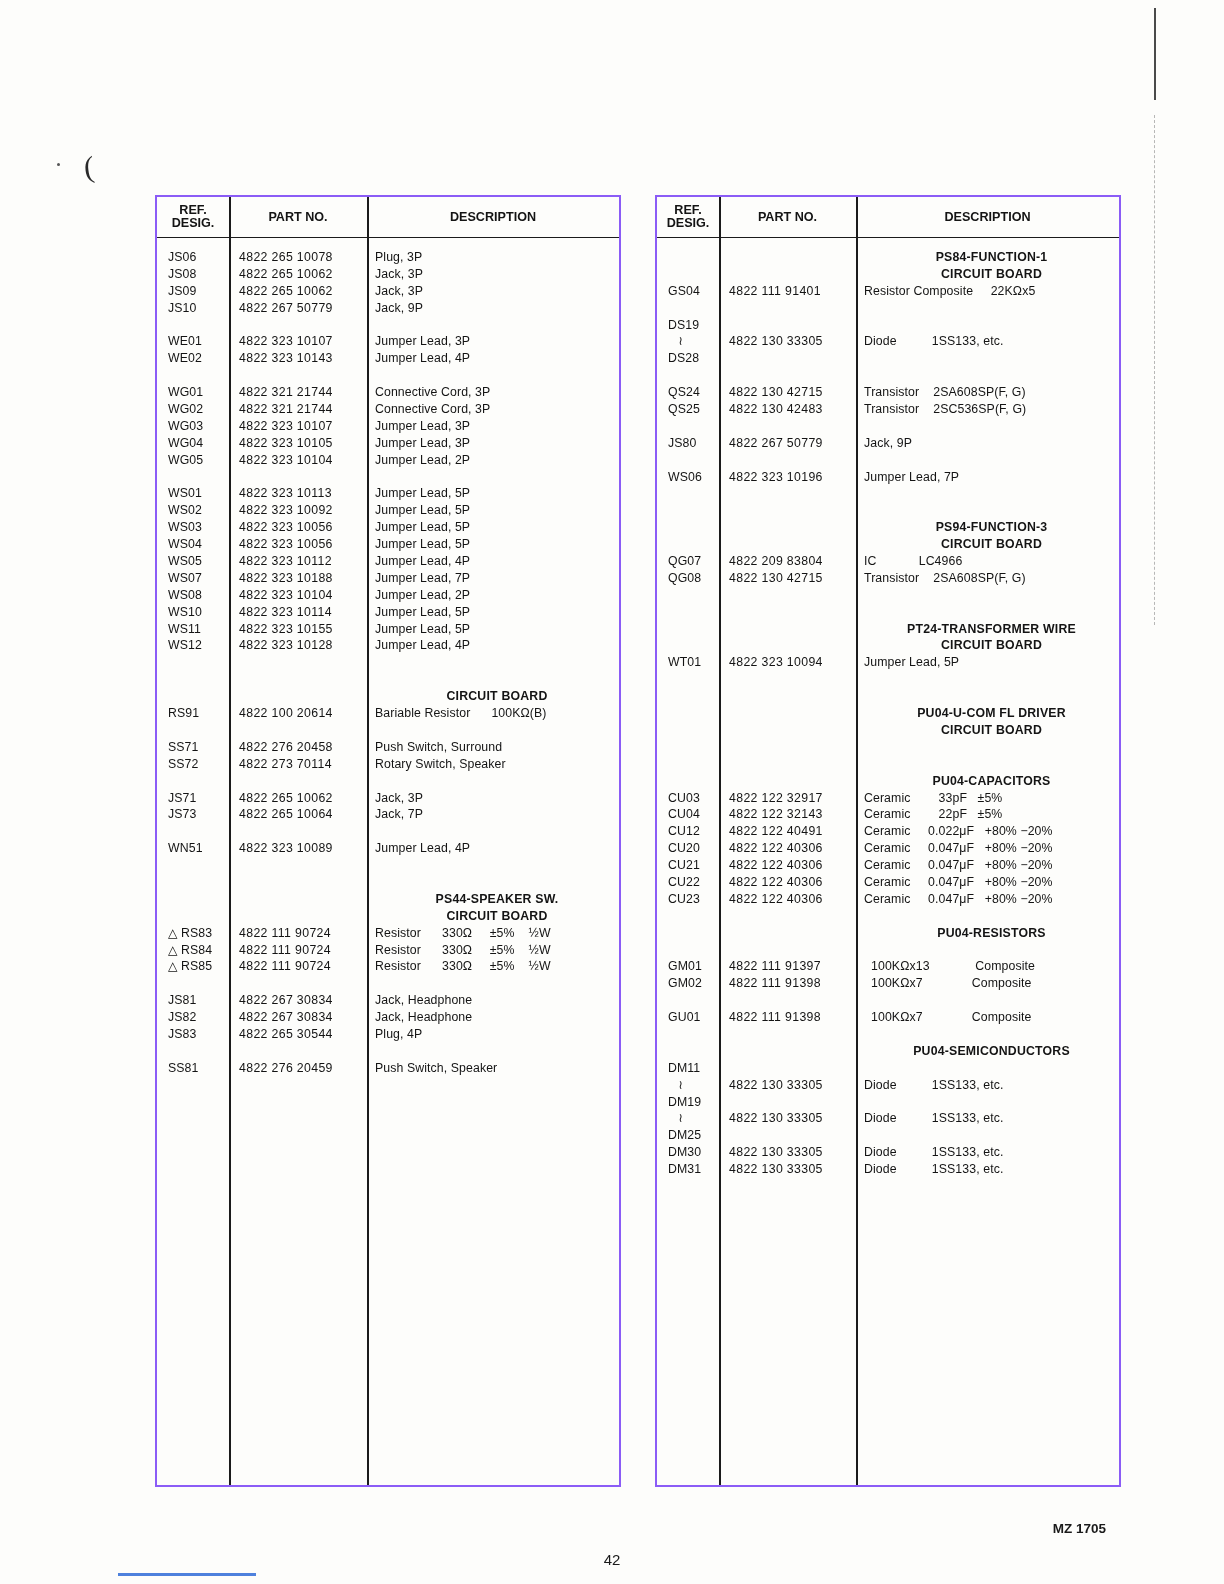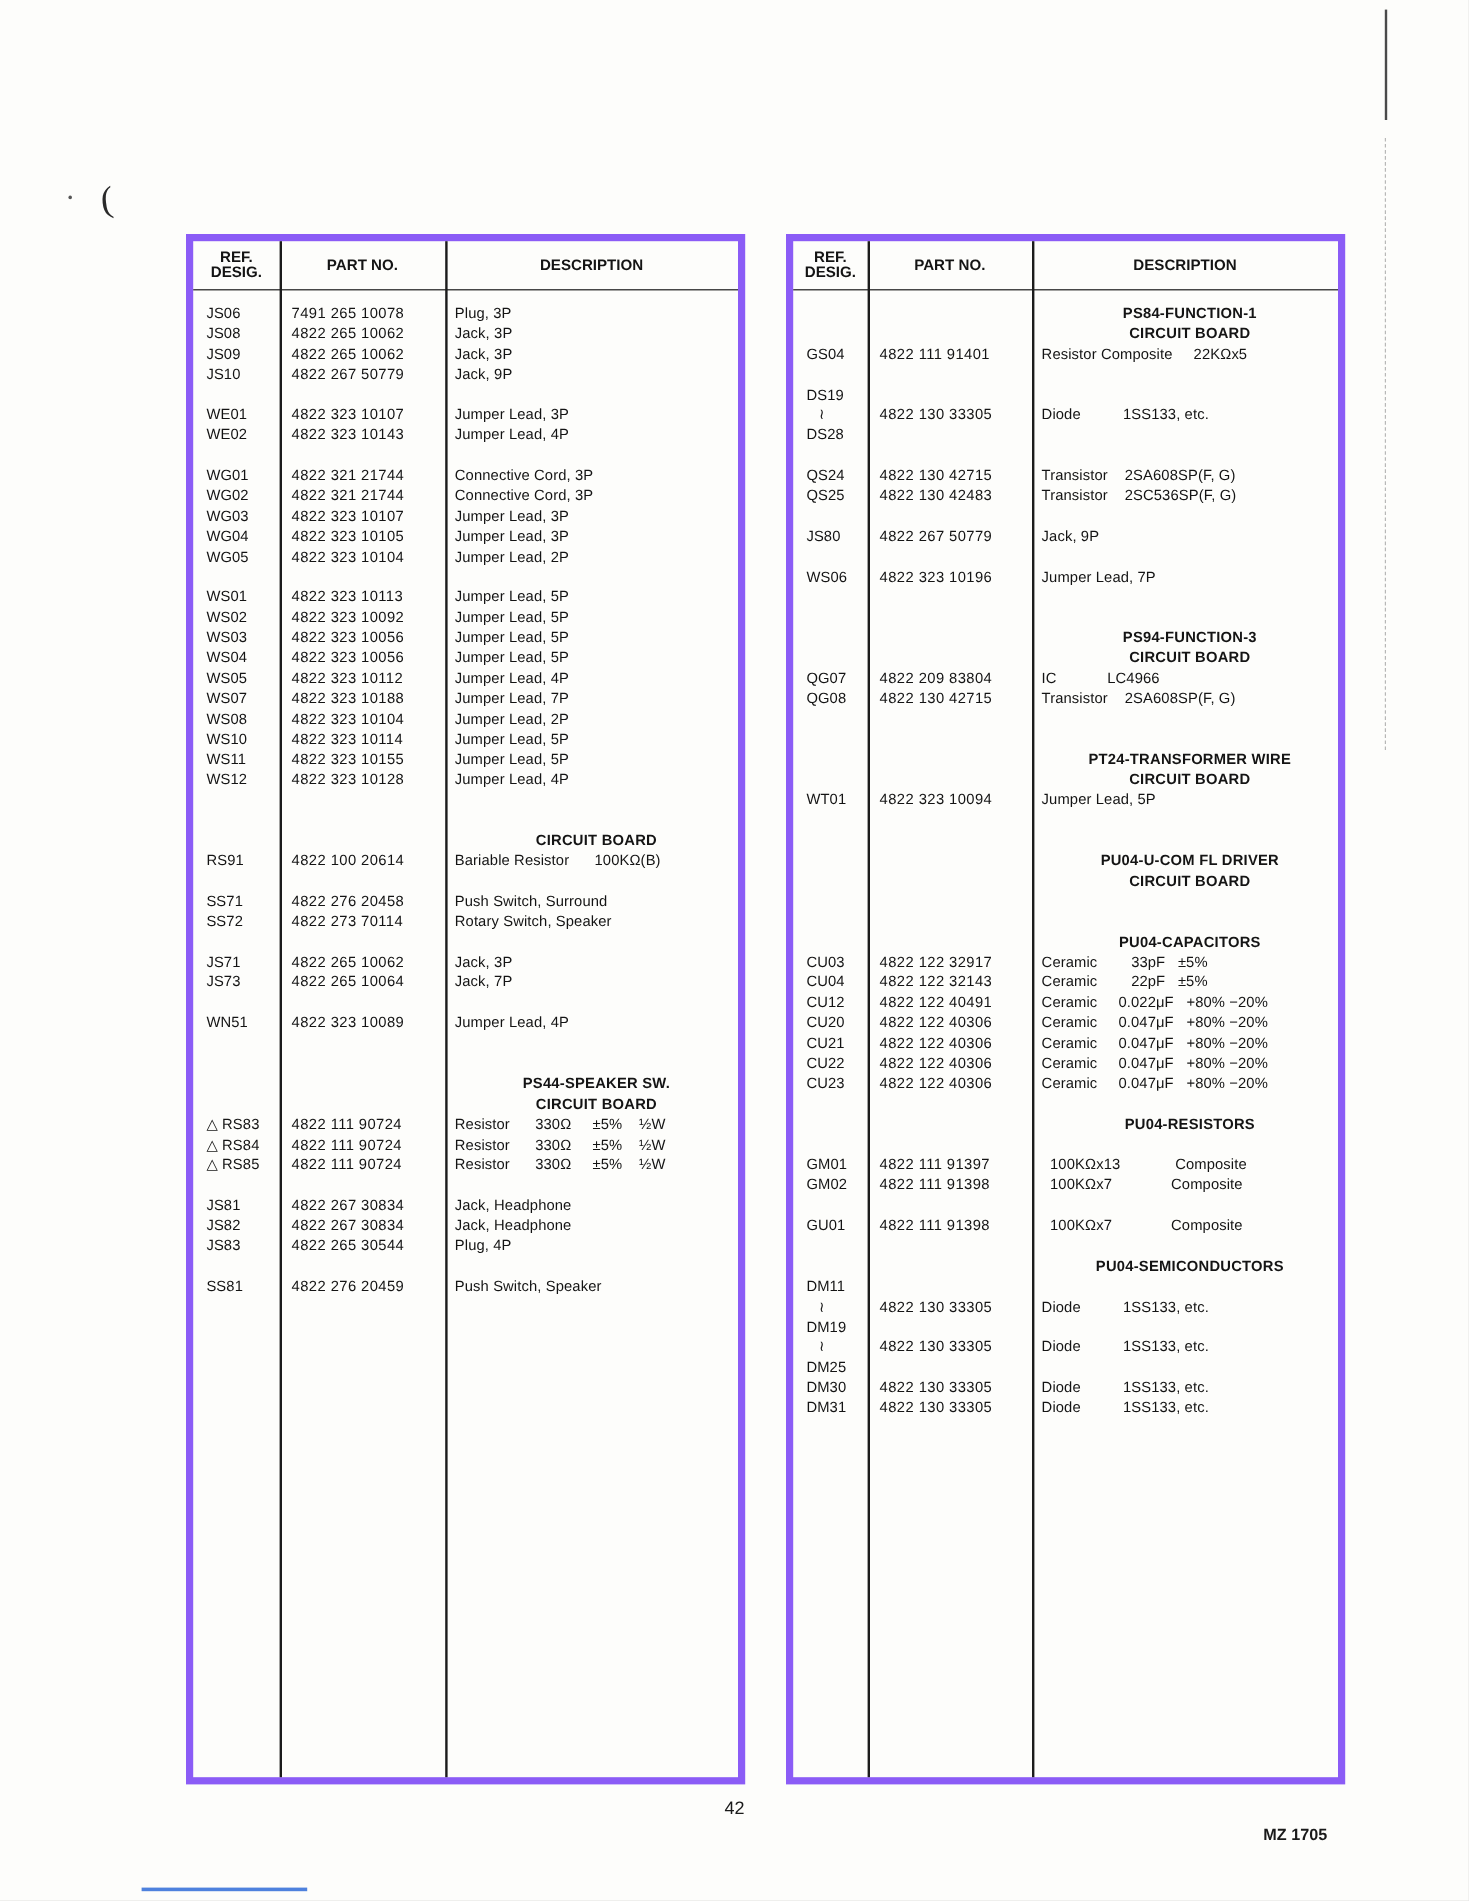--- a/index.html
+++ b/index.html
@@ -4,21 +4,21 @@
 <style>
   html,body{margin:0;padding:0;background:#d9d9d9;}
   .page{
     position:relative;width:1224px;height:1584px;margin:0 auto;
     background:#fdfdfb;color:#141414;
     font-family:"Liberation Sans","DejaVu Sans",sans-serif;
     overflow:hidden;
   }
   .ptable{
     position:absolute;top:195px;width:466px;height:1292px;
-    border:6px solid #8b5cf6;box-sizing:border-box;background:transparent;
+    border:2px solid #8b5cf6;box-sizing:border-box;background:transparent;
   }
   .ptable.left{left:155px;}
   .ptable.right{left:655px;}
   .vline{position:absolute;top:0;bottom:0;width:1.6px;background:#1b1b1b;}
   .left .vline.c1{left:72px;}
   .left .vline.c2{left:210px;}
   .right .vline.c1{left:62px;}
   .right .vline.c2{left:199px;}
   .thead{
     display:grid;height:41px;border-bottom:1.8px solid #1b1b1b;box-sizing:border-box;
@@ -31,21 +31,21 @@
   .tr{
     display:grid;height:16.9px;line-height:16.9px;font-size:12.3px;
     white-space:pre;letter-spacing:0.1px;
   }
   .td{overflow:visible;}
   .td.ref{padding-left:11px;}
   .td.part{padding-left:10px;letter-spacing:0.35px;}
   .td.desc{padding-left:8px;}
   .tr.h .td.desc{font-weight:bold;letter-spacing:0.2px;text-align:center;}
   .footer-pagenum{
-    position:absolute;left:0;right:0;top:1499px;text-align:center;
+    position:absolute;left:0;right:0;top:1551px;text-align:center;
     font-size:15px;color:#1a1a1a;
   }
   .footer-doccode{
     position:absolute;right:118px;top:1521px;font-size:13.5px;font-weight:bold;color:#1a1a1a;
   }
   .mark-paren{
     position:absolute;left:84px;top:150px;font-size:30px;color:#2a2a2a;
     transform:rotate(-6deg);font-family:"Liberation Serif",serif;
   }
   .mark-dot{position:absolute;left:57px;top:163px;width:3px;height:3px;background:#555;border-radius:50%;}
@@ -69,21 +69,21 @@
     <div class="vline c2"></div>
     <div class="thead">
       <div class="th">
         <div>REF.</div>
         <div>DESIG.</div>
       </div>
       <div class="th">PART NO.</div>
       <div class="th">DESCRIPTION</div>
     </div>
     <div class="tbody" id="left-tbody">
-        <div class="tr"><div class="td ref">JS06</div><div class="td part">7491 265 10078</div><div class="td desc">Plug, 3P</div></div>
+        <div class="tr"><div class="td ref">JS06</div><div class="td part">4822 265 10078</div><div class="td desc">Plug, 3P</div></div>
         <div class="tr"><div class="td ref">JS08</div><div class="td part">4822 265 10062</div><div class="td desc">Jack, 3P</div></div>
         <div class="tr"><div class="td ref">JS09</div><div class="td part">4822 265 10062</div><div class="td desc">Jack, 3P</div></div>
         <div class="tr"><div class="td ref">JS10</div><div class="td part">4822 267 50779</div><div class="td desc">Jack, 9P</div></div>
         <div class="tr"><div class="td ref"></div><div class="td part"></div><div class="td desc"></div></div>
         <div class="tr"><div class="td ref">WE01</div><div class="td part">4822 323 10107</div><div class="td desc">Jumper Lead, 3P</div></div>
         <div class="tr"><div class="td ref">WE02</div><div class="td part">4822 323 10143</div><div class="td desc">Jumper Lead, 4P</div></div>
         <div class="tr"><div class="td ref"></div><div class="td part"></div><div class="td desc"></div></div>
         <div class="tr"><div class="td ref">WG01</div><div class="td part">4822 321 21744</div><div class="td desc">Connective Cord, 3P</div></div>
         <div class="tr"><div class="td ref">WG02</div><div class="td part">4822 321 21744</div><div class="td desc">Connective Cord, 3P</div></div>
         <div class="tr"><div class="td ref">WG03</div><div class="td part">4822 323 10107</div><div class="td desc">Jumper Lead, 3P</div></div>

